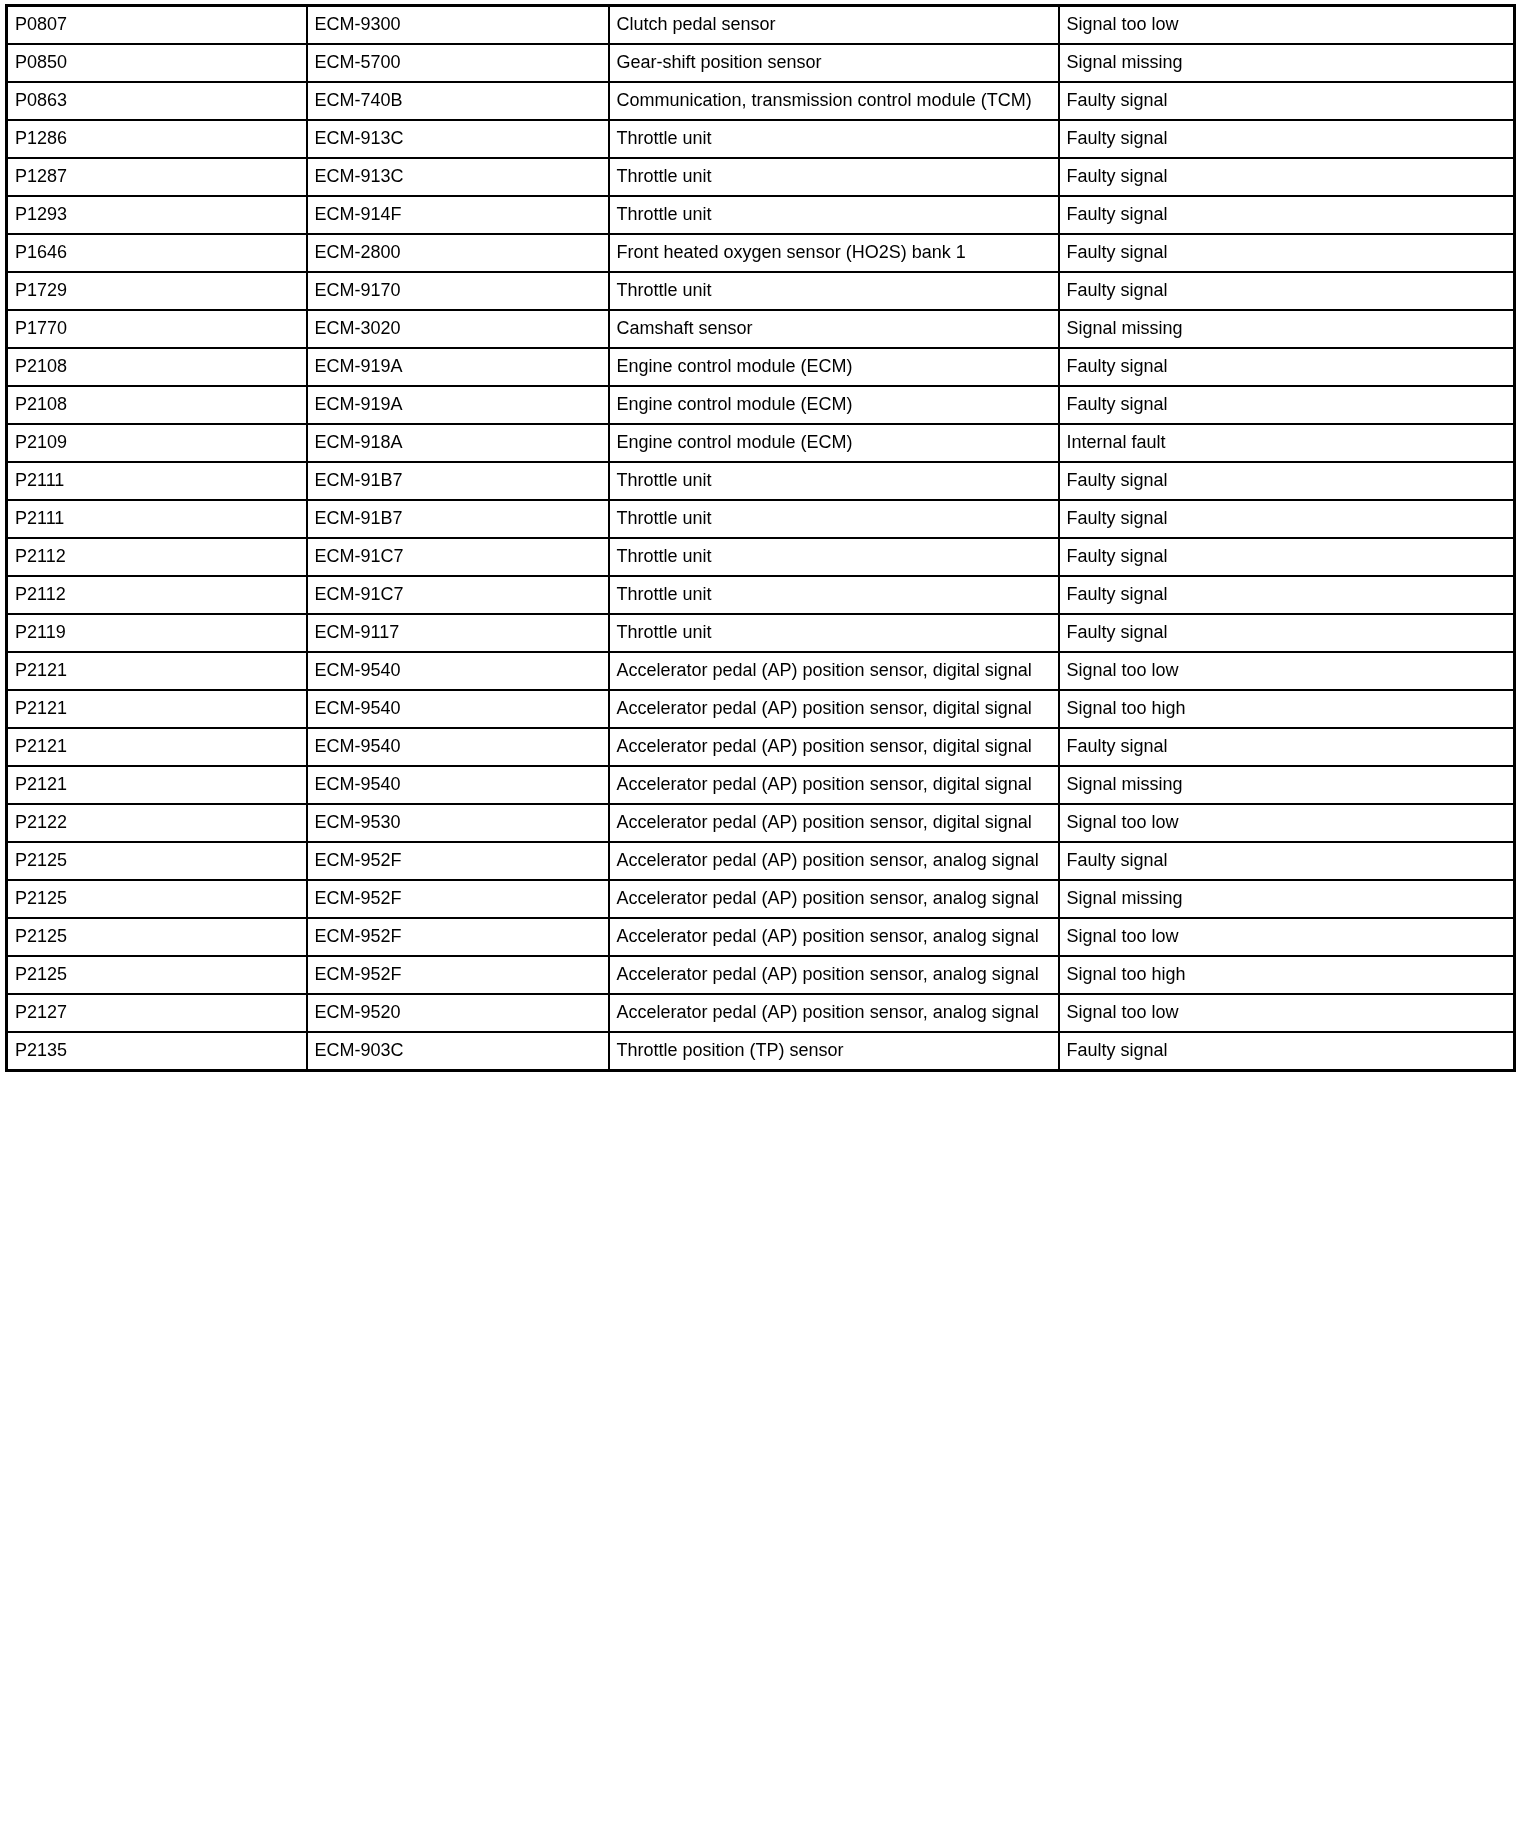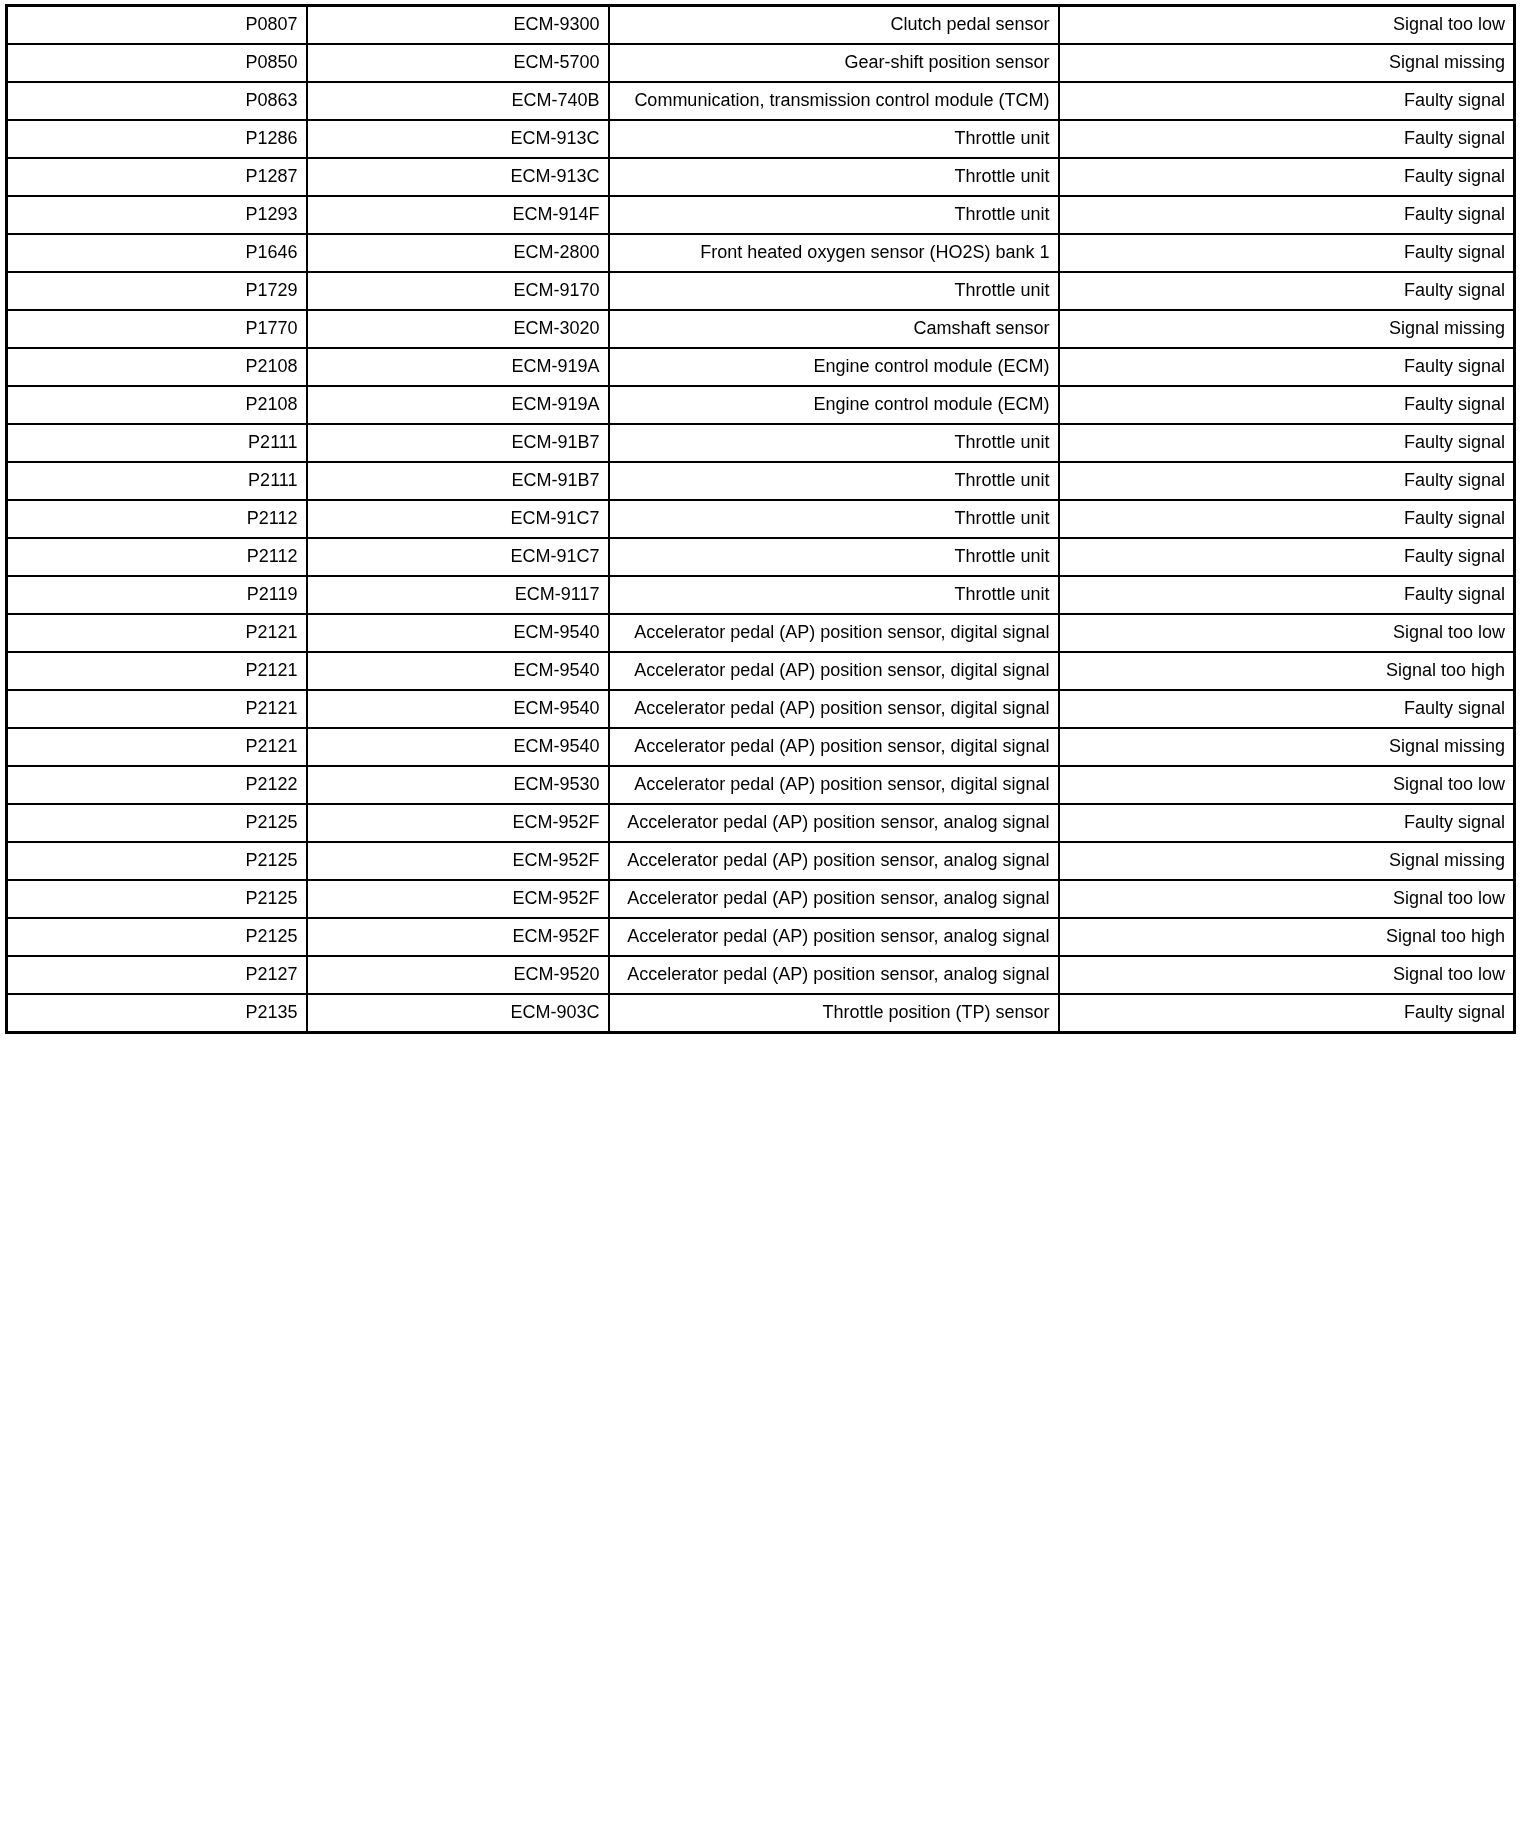--- a/index.html
+++ b/index.html
@@ -12,21 +12,20 @@
     height: 1844px;
     font-family: "Liberation Sans", sans-serif;
     color: #000000;
   }
   .page {
     position: relative;
     width: 1520px;
     height: 1844px;
     background: #ffffff;
     overflow: hidden;
-    text-align: right;
   }
   table.dtc-table {
     position: absolute;
     top: 4px;
     left: 5px;
     width: 1508px;
     border-collapse: collapse;
     table-layout: fixed;
     border: 3px solid #000000;
   }
@@ -117,20 +116,26 @@
           <td>Engine control module (ECM)</td>
           <td>Faulty signal</td>
         </tr>
         <tr>
           <td>P2108</td>
           <td>ECM-919A</td>
           <td>Engine control module (ECM)</td>
           <td>Faulty signal</td>
         </tr>
         <tr>
+          <td>P2109</td>
+          <td>ECM-918A</td>
+          <td>Engine control module (ECM)</td>
+          <td>Internal fault</td>
+        </tr>
+        <tr>
           <td>P2111</td>
           <td>ECM-91B7</td>
           <td>Throttle unit</td>
           <td>Faulty signal</td>
         </tr>
         <tr>
           <td>P2111</td>
           <td>ECM-91B7</td>
           <td>Throttle unit</td>
           <td>Faulty signal</td>

